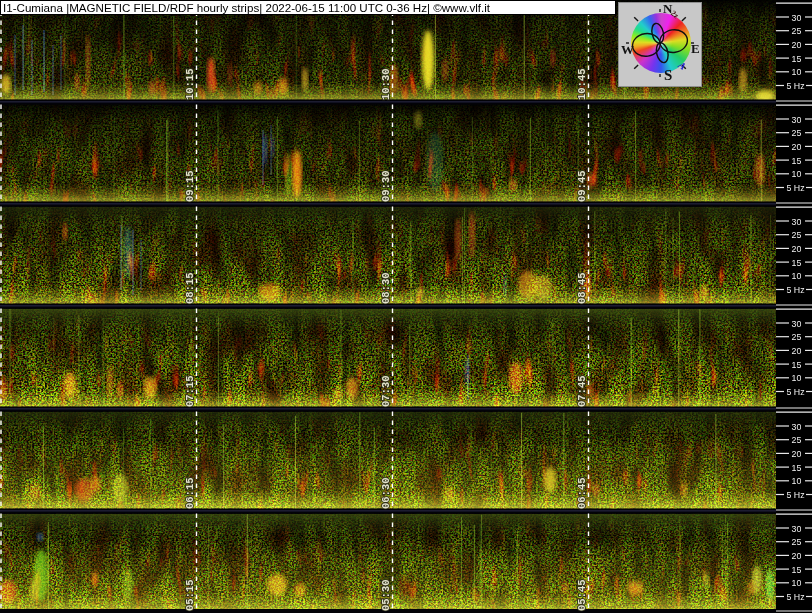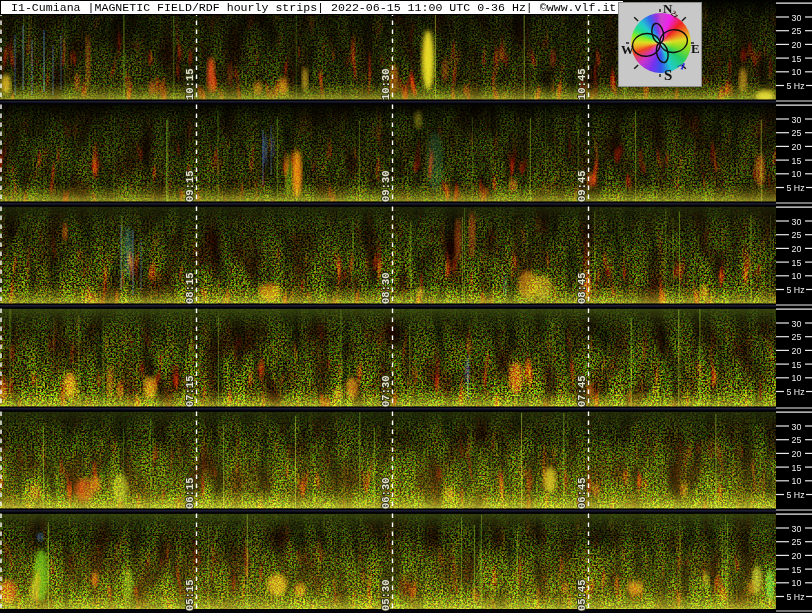--- a/index.html
+++ b/index.html
@@ -1,15 +1,15 @@
 <!DOCTYPE html>
 <html><head><meta charset="utf-8"><style>
 html,body{margin:0;padding:0;background:#000;}
 #wrap{position:relative;width:812px;height:613px;overflow:hidden;font-family:"Liberation Sans",sans-serif;background:#000;}
-#title{position:absolute;left:0;top:0;width:612px;height:13px;background:#fff;border:1px solid #000;font-family:Liberation Mono, monospace;font-size:11.6px;line-height:13px;color:#000;white-space:nowrap;padding-left:10px;letter-spacing:0px;z-index:30;}
+#title{position:absolute;left:0;top:0;width:612px;height:13px;background:#fff;border:1px solid #000;font-family:Liberation Sans, sans-serif;font-size:11.6px;line-height:13px;color:#000;white-space:nowrap;padding-left:2px;letter-spacing:0px;z-index:30;}
 #compass{position:absolute;left:618px;top:2px;width:84px;height:85px;background:#c8c8c8;z-index:31;box-sizing:border-box;border:1px solid #8f8f8f;}
 #wheel{position:absolute;left:12px;top:10px;width:60px;height:60px;border-radius:50%;background:conic-gradient(from 0deg,#cc44cc 0deg,#ee22ee 20deg,#ee2222 45deg,#ee8822 66deg,#dddd22 82deg,#88dd22 103deg,#22cc66 128deg,#22cccc 158deg,#3355ee 180deg,#7733ee 200deg,#cc33cc 225deg,#ee4422 250deg,#eeaa22 262deg,#dddd22 272deg,#88ee22 285deg,#22dd88 300deg,#22cccc 315deg,#3366ee 335deg,#9933dd 350deg,#cc44cc 360deg);}
 #wheelglow{position:absolute;left:12px;top:10px;width:60px;height:60px;border-radius:50%;background:radial-gradient(circle,rgba(255,255,255,0.75) 0%,rgba(255,255,255,0.22) 10%,rgba(255,255,255,0) 27%);}
 .ct{position:absolute;font-family:"Liberation Serif",serif;font-weight:bold;color:#111;}
 </style></head><body>
 <div id="wrap">
 <svg width="812" height="613" style="position:absolute;left:0;top:0">
 <defs>
 <filter id="spk" x="0" y="0" width="812" height="613" filterUnits="userSpaceOnUse" color-interpolation-filters="sRGB">
           <feTurbulence type="fractalNoise" baseFrequency="0.55 0.6" numOctaves="3" seed="7" result="n"></feTurbulence>

